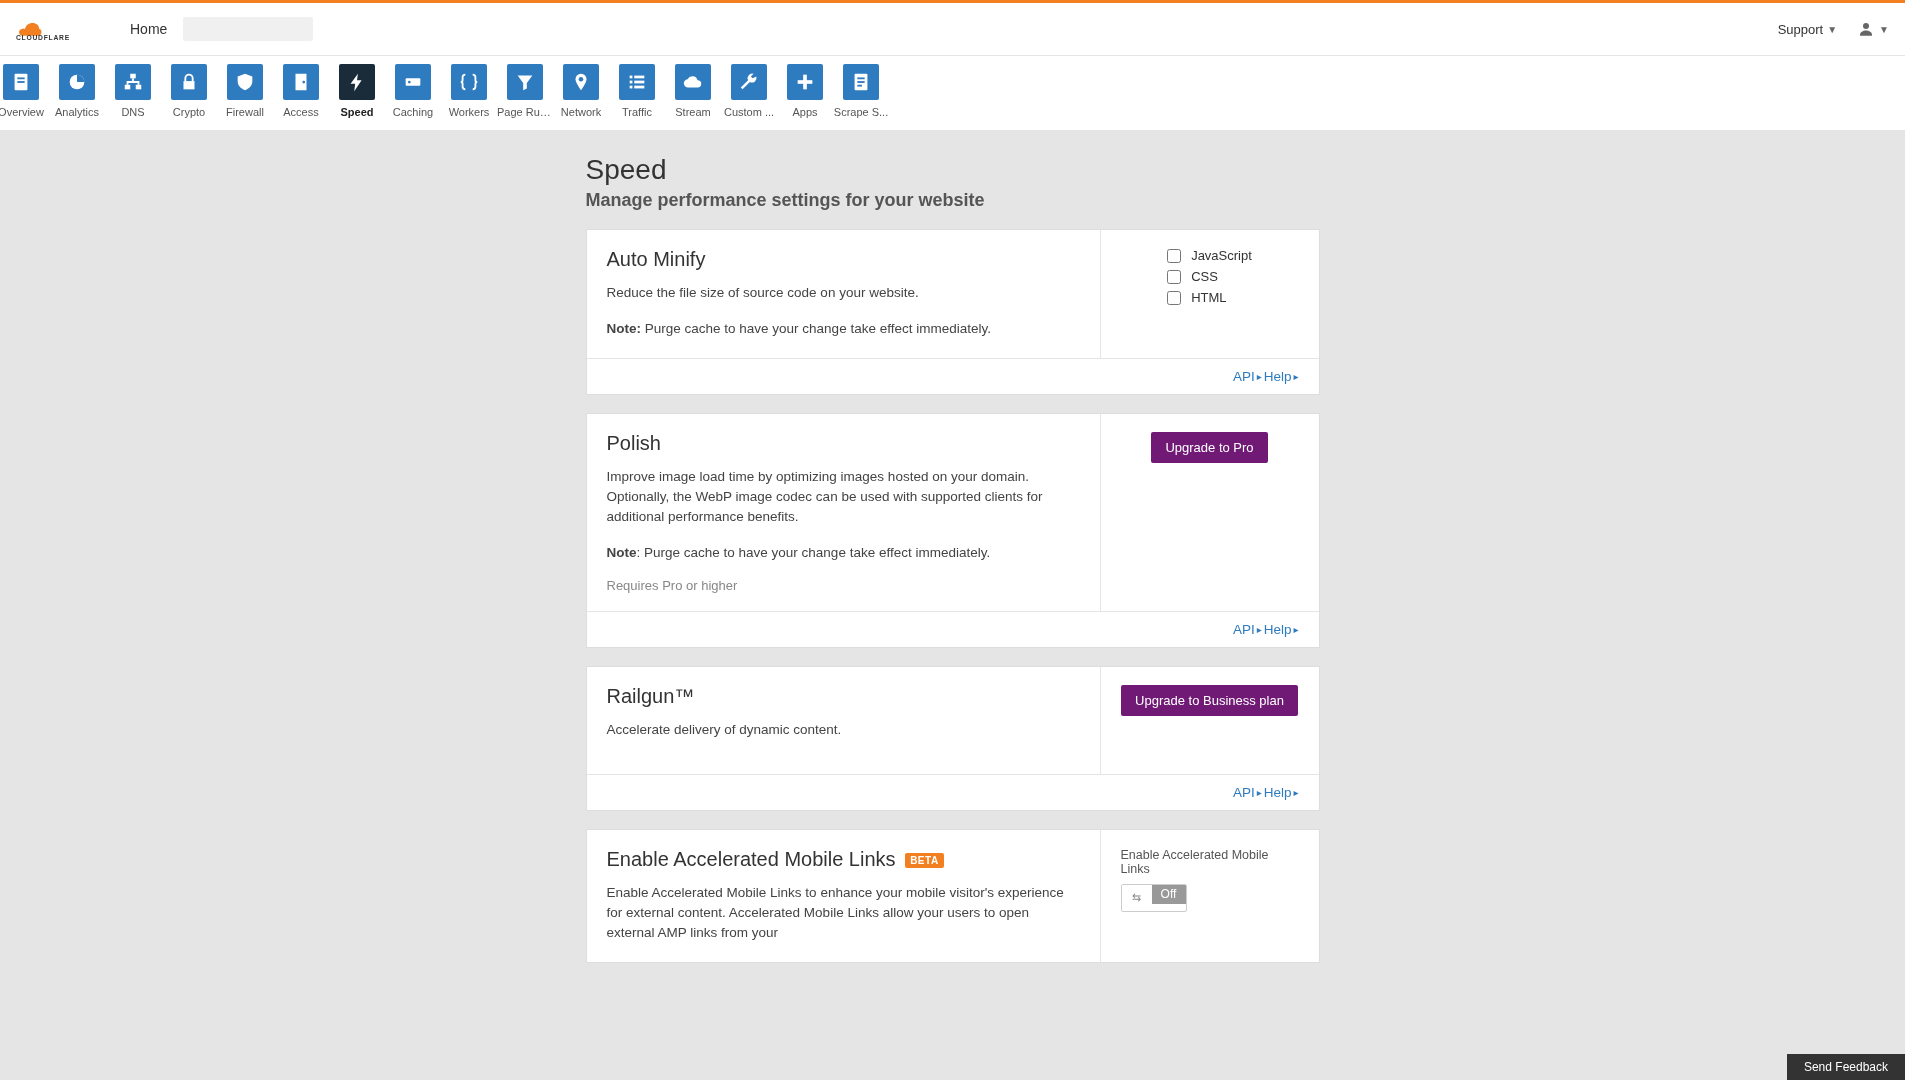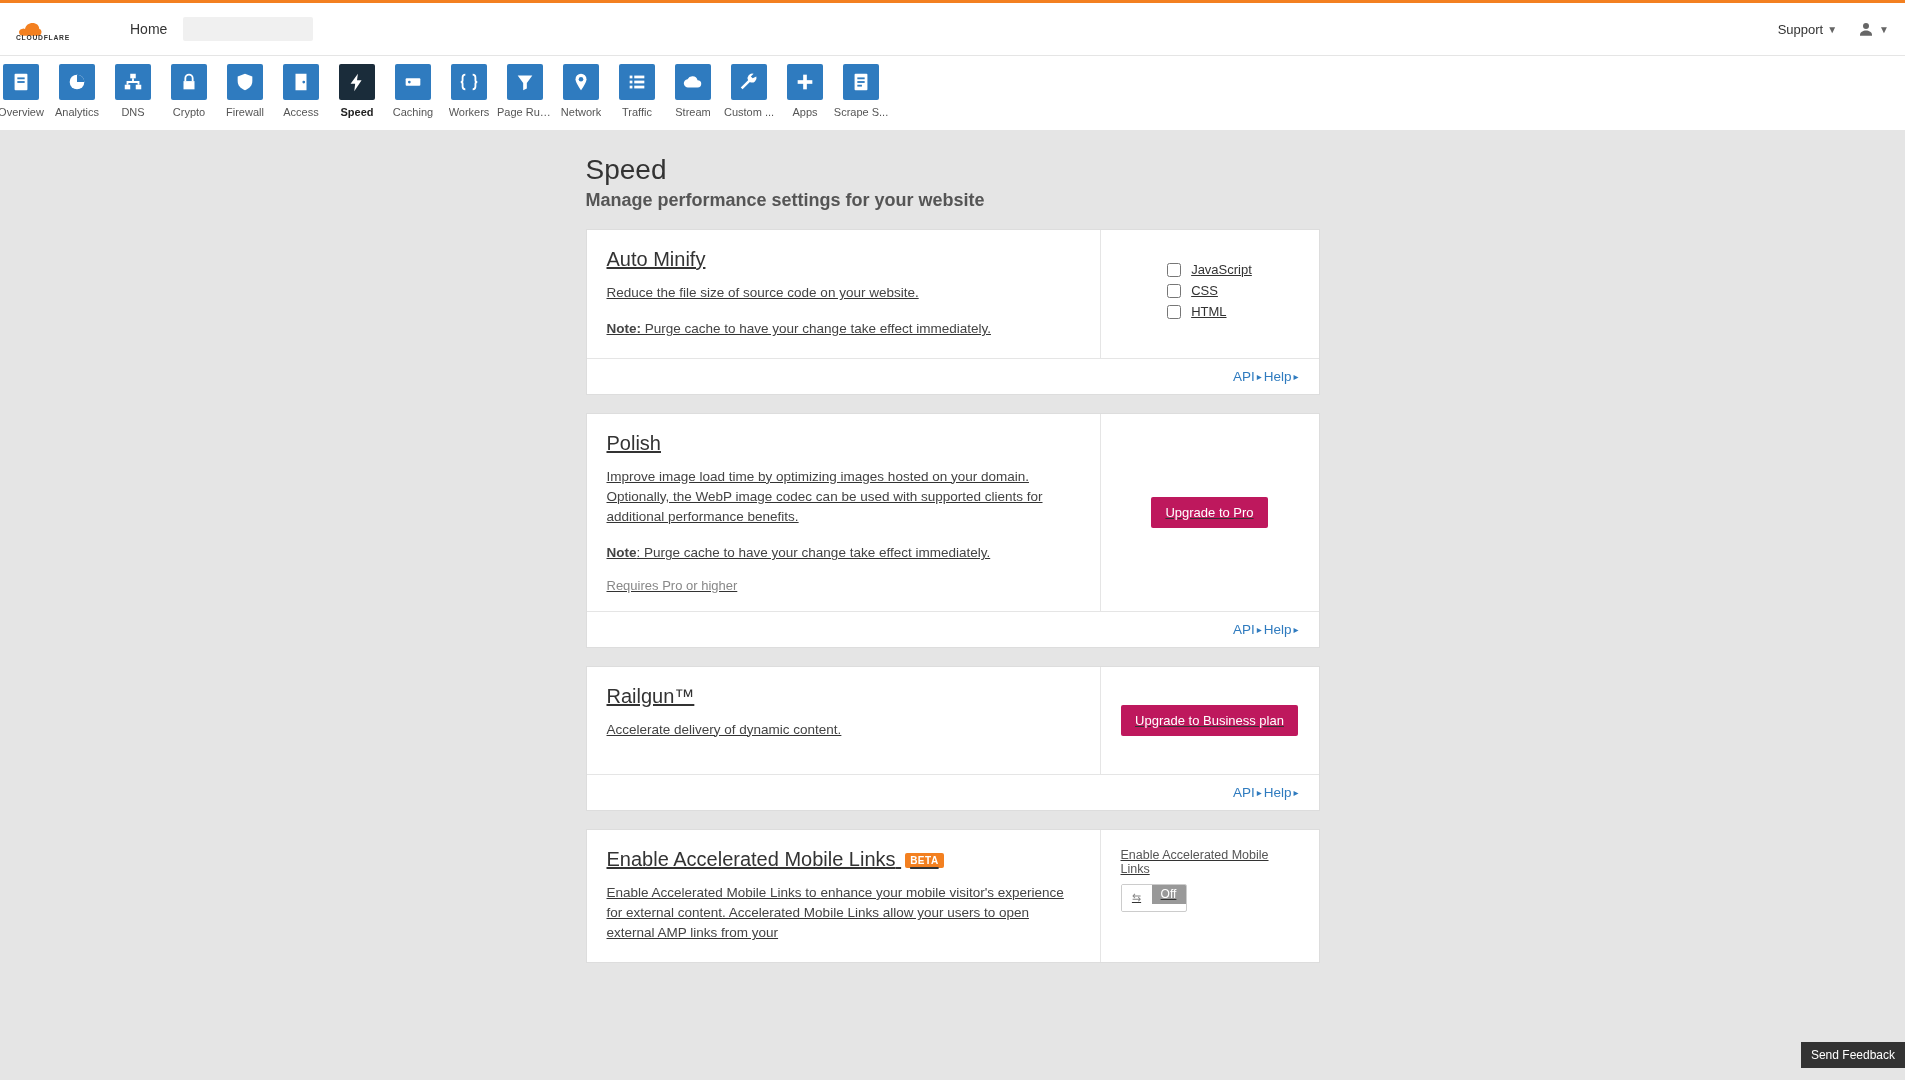--- a/index.html
+++ b/index.html
@@ -21,46 +21,46 @@
 .tab-icon { width: 36px; height: 36px; background: #2f7bbf; display: flex; align-items: center; justify-content: center; color: #fff; border-radius: 2px; }
 .tab.active .tab-icon { background: #1a2c3a; }
 .tab-label { font-size: 11px; color: #555; margin-top: 6px; white-space: nowrap; max-width: 56px; overflow: hidden; text-overflow: ellipsis; text-align: center; }
 .tab.active .tab-label { font-weight: 600; color: #222; }
 
 .content { max-width: 734px; margin: 24px auto 0; padding-bottom: 40px; }
 .page-title { font-size: 28px; font-weight: 400; color: #333; margin-bottom: 4px; }
 .page-subtitle { font-size: 18px; font-weight: 700; color: #555; margin-bottom: 18px; }
 
 .card { background: #fff; border: 1px solid #ddd; margin-bottom: 18px; }
-.card-body { display: flex; text-decoration: underline; }
+.card-body { display: flex; }
 .card-main { flex: 1; padding: 18px 20px; border-right: 1px solid #e5e5e5; }
-.card-side { width: 218px; padding: 18px 20px; display: flex; flex-direction: column; align-items: center; justify-content: center; }
+.card-side { width: 218px; padding: 18px 20px; display: flex; flex-direction: column; align-items: center; }
 .card-side.align-top { align-items: flex-start; justify-content: flex-start; }
 .card-title { font-size: 20px; font-weight: 400; color: #333; margin-bottom: 12px; }
 .card-desc { font-size: 13.5px; color: #444; line-height: 1.5; margin-bottom: 16px; }
 .card-note { font-size: 13.5px; color: #444; line-height: 1.5; }
 .card-note strong { font-weight: 600; }
 .card-requires { font-size: 13px; color: #888; margin-top: 14px; }
 .card-footer { border-top: 1px solid #e5e5e5; padding: 10px 20px; display: flex; justify-content: flex-end; gap: 2px; }
 .card-footer a { color: #2f7bbf; text-decoration: none; font-size: 13.5px; display: flex; align-items: center; gap: 2px; cursor: pointer; }
 .caret-right { font-size: 10px; }
 
 .checkbox-row { display: flex; align-items: center; gap: 10px; margin-bottom: 6px; font-size: 13px; color: #333; }
 .checkbox-row input { width: 14px; height: 14px; }
 
-.btn-primary { background: #be185d; color: #fff; border: none; padding: 8px 14px; font-size: 13px; border-radius: 2px; cursor: pointer; }
+.btn-primary { background: #701a75; color: #fff; border: none; padding: 8px 14px; font-size: 13px; border-radius: 2px; cursor: pointer; }
 
 .beta-badge { background: #f38020; color: #fff; font-size: 10px; font-weight: 700; padding: 2px 5px; border-radius: 2px; margin-left: 4px; vertical-align: middle; letter-spacing: 0.5px; }
 
 .side-label { font-size: 12.5px; color: #555; margin-bottom: 8px; align-self: flex-start; }
 .toggle { display: flex; border: 1px solid #ccc; border-radius: 2px; overflow: hidden; align-self: flex-start; }
 .toggle-blank { width: 30px; height: 26px; background: #fff; display: flex; align-items: center; justify-content: center; color: #888; font-size: 11px; }
 .toggle-off { width: 34px; height: 19px; background: #999; color: #fff; display: flex; align-items: center; justify-content: center; font-size: 12px; }
 
-.feedback-btn { position: fixed; bottom: 12px; right: 0; background: #333; color: #fff; font-size: 12px; padding: 6px 10px; cursor: pointer; }
+.feedback-btn { position: fixed; bottom: 0; right: 0; background: #333; color: #fff; font-size: 12px; padding: 6px 17px; cursor: pointer; }
 </style>
 </head>
 <body>
 
 <div class="top-bar"></div>
 
 <div class="header">
   <div class="logo">
     <svg viewBox="0 0 120 32" width="90">
         <g fill="#f38020">

